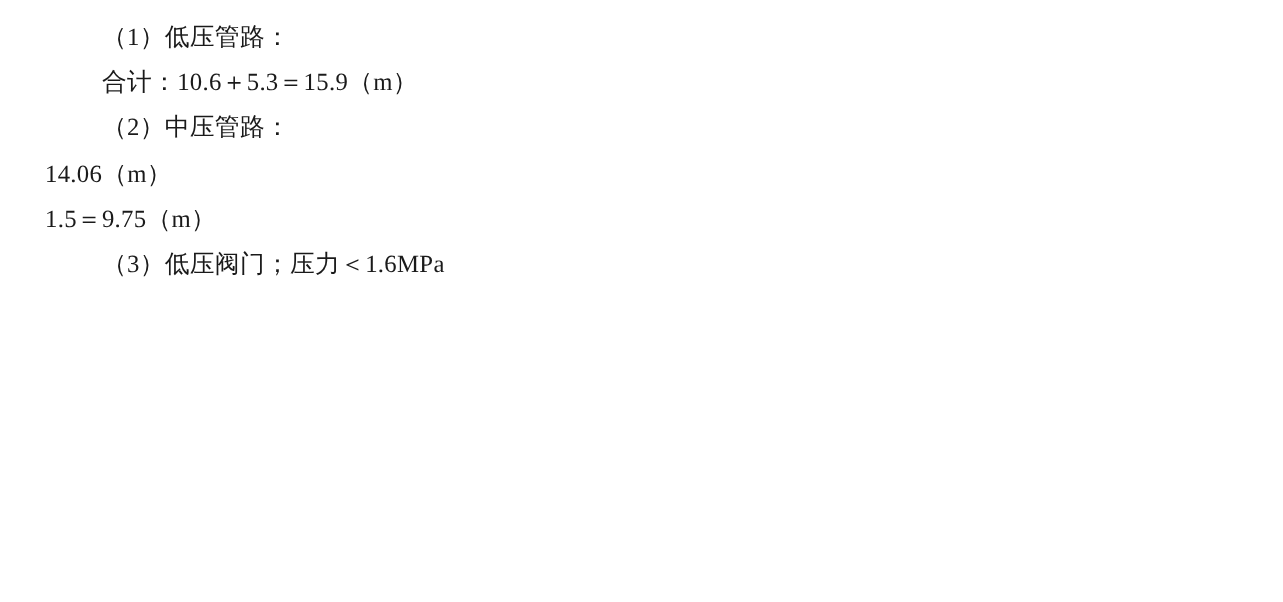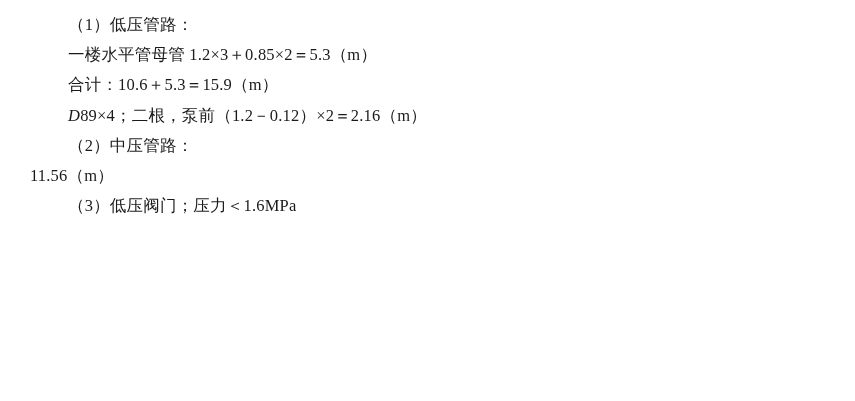--- a/index.html
+++ b/index.html
@@ -33,19 +33,18 @@
   .var {
     font-style: italic;
     font-family: "Liberation Serif", "DejaVu Serif", serif;
   }
 </style>
 </head>
 <body>
 
 <div id="doc">
   <div class="line">（1）低压管路：</div>
-  <div class="line">一楼水平管母管 1.2×3＋0.85×2＝5.3（m）</div>
   <div class="line">合计：10.6＋5.3＝15.9（m）</div>
-  <div class="line"><span class="var">D</span>89×4；二根，泵前（1.2－0.12）×2＝2.16（m）</div>
   <div class="line">（2）中压管路：</div>
-  <div class="line hang">11.56（m）</div>
+  <div class="line hang">14.06（m）</div>
+  <div class="line hang">1.5＝9.75（m）</div>
   <div class="line">（3）低压阀门；压力＜1.6MPa</div>
 </div>
 
 </body></html>

